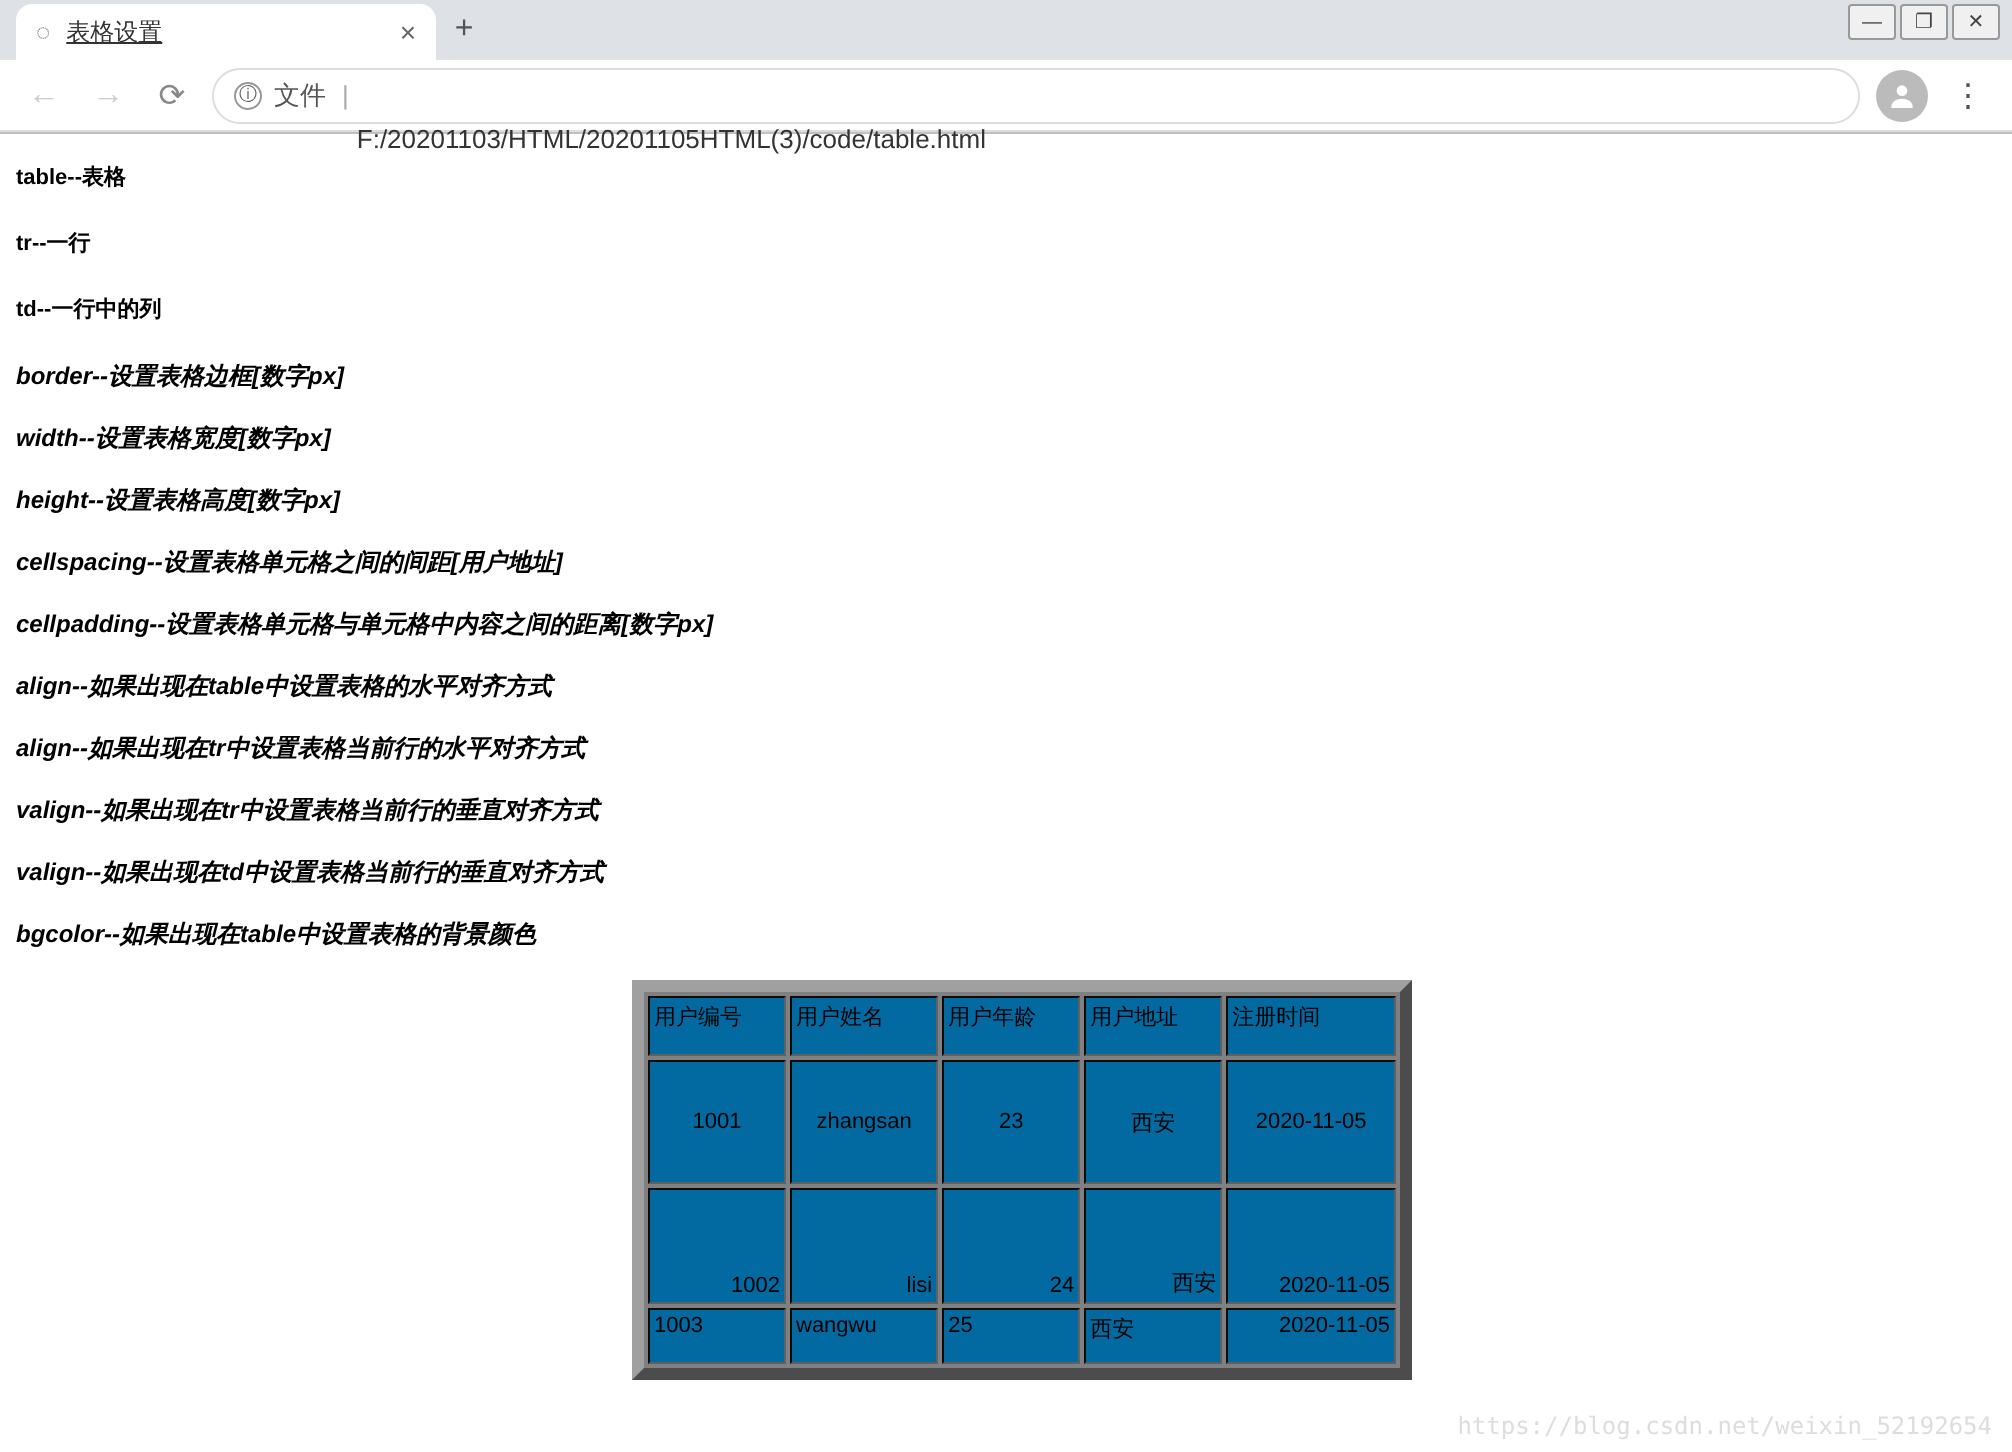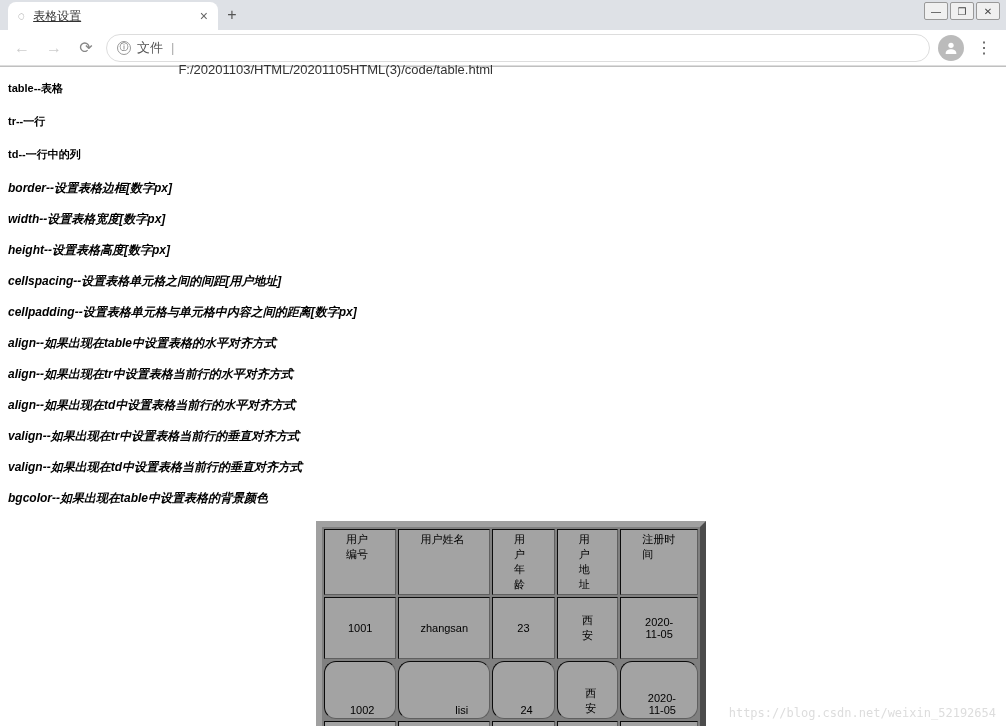--- a/index.html
+++ b/index.html
@@ -146,29 +146,29 @@
       justify-content: center;
     }
     .green-table {
       border: 6px outset #a0a0a0;
       background: #808080;
       border-collapse: separate;
       border-spacing: 2px;
       width: 390px;
     }
     .green-table td {
-      background: #a3a3a3;
+      background: #0369a1;
       border: 1px inset #606060;
       font-size: 11px;
       color: #000;
-      padding: 2px 21px;
+      padding: 2px 2px;
     }
     .r-head td { height: 30px; vertical-align: top; text-align: left; }
     .r-center td { height: 62px; vertical-align: middle; text-align: center; }
-    .r-right td { height: 58px; vertical-align: bottom; text-align: right; border-radius: 12px; }
+    .r-right td { height: 58px; vertical-align: bottom; text-align: right; }
     .r-last td { height: 28px; }
     .r-last td.tl { vertical-align: top; text-align: left; }
     .r-last td.tr { vertical-align: top; text-align: right; }
     
     .watermark {
       position: absolute;
       right: 10px;
       bottom: 6px;
       color: #ddd;
       font-size: 12px;
@@ -217,21 +217,20 @@
   <div class="desc-line">tr--一行</div>
   <div class="desc-line">td--一行中的列</div>
 
   <div class="desc-line small">border--设置表格边框[数字px]</div>
   <div class="desc-line small">width--设置表格宽度[数字px]</div>
   <div class="desc-line small">height--设置表格高度[数字px]</div>
   <div class="desc-line small">cellspacing--设置表格单元格之间的间距[用户地址]</div>
   <div class="desc-line small">cellpadding--设置表格单元格与单元格中内容之间的距离[数字px]</div>
   <div class="desc-line small">align--如果出现在table中设置表格的水平对齐方式</div>
   <div class="desc-line small">align--如果出现在tr中设置表格当前行的水平对齐方式</div>
-  <div class="desc-line small">align--如果出现在td中设置表格当前行的水平对齐方式</div>
   <div class="desc-line small">valign--如果出现在tr中设置表格当前行的垂直对齐方式</div>
   <div class="desc-line small">valign--如果出现在td中设置表格当前行的垂直对齐方式</div>
   <div class="desc-line small">bgcolor--如果出现在table中设置表格的背景颜色</div>
 
   <div class="green-table-wrap">
     <table class="green-table">
       <tbody>
           <tr class="r-head">
         <td>用户编号</td>
         <td>用户姓名</td>

